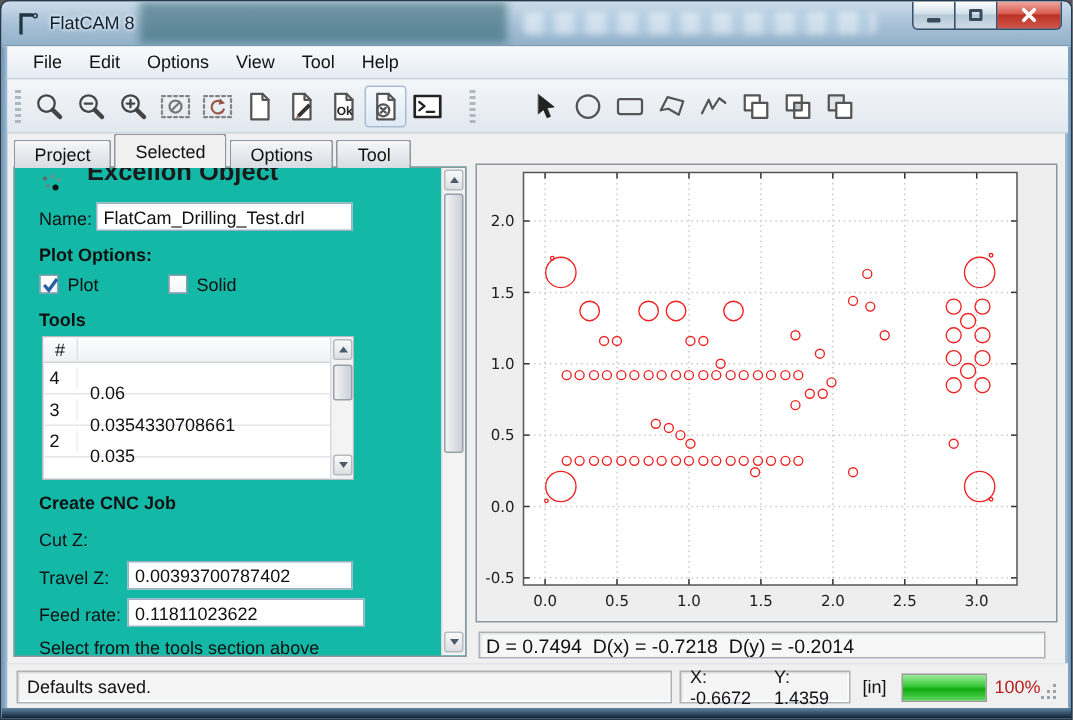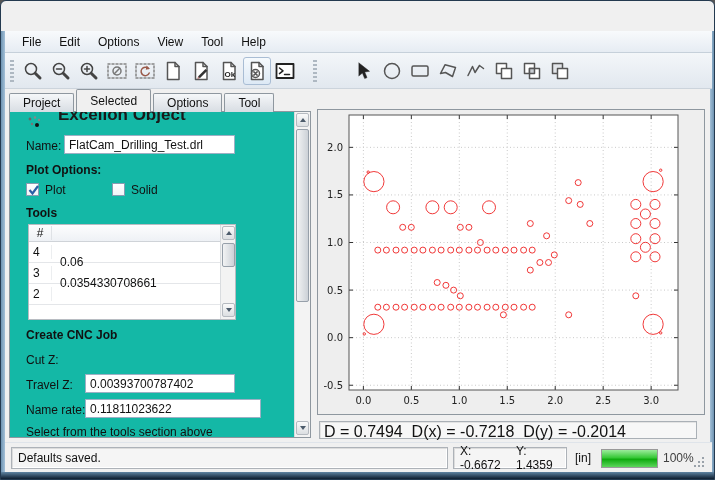--- a/index.html
+++ b/index.html
@@ -27,21 +27,21 @@
   .wbtn.close{width:44px;border-radius:0 0 4px 0;
     background:linear-gradient(#f0a8a0,#d95b50 45%,#bb3225 50%,#d0574a);}
   .glyph-min{width:9px;height:3px;background:#3a4b5c;border-radius:1px;margin-top:6px;}
   .glyph-max{width:9px;height:8px;border:2px solid #3a4b5c;border-radius:1px;}
   
   .side{position:absolute;top:30px;width:4px;height:441px;background:linear-gradient(90deg,#6f94b2,#a3c0d8);}
   .side.right{right:0;background:linear-gradient(90deg,#a3c0d8,#6f94b2);}
   #bottomedge{position:absolute;left:0;top:471px;width:715px;height:9px;
     background:linear-gradient(#5f84a2,#15273a 70%,#0a141e);}
   
-  #menubar{position:absolute;left:4px;top:30px;width:707px;height:22px;display:flex;align-items:center;
+  #menubar{position:absolute;left:4px;top:30px;width:707px;height:22px;display:flex;
     background:linear-gradient(#f8fafc,#e6ecf3);border-bottom:1px solid #c6d0da;padding-left:8px;font-size:12px;color:#111;}
   .menu-item{padding:3px 9px;}
   #toolbar{position:absolute;left:4px;top:52px;width:707px;height:36px;display:flex;align-items:center;
     background:linear-gradient(#f3f6f9,#e2e8ef);border-bottom:1px solid #ccd4dc;}
   .grip{width:4px;height:22px;margin:0 5px;
     background:repeating-linear-gradient(180deg,#aeb8c2 0 2px,transparent 2px 4px);}
   .tbtn{width:28px;height:28px;display:flex;align-items:center;justify-content:center;flex:none;}
   .tbtn svg{stroke:#444;fill:none;stroke-width:1.5;stroke-linecap:round;stroke-linejoin:round;}
   .tbtn.toggled{border:1px solid #a9bdd4;border-radius:3px;background:linear-gradient(#f6fafd,#dde9f5);}
   
@@ -74,37 +74,61 @@
   .sbtn{position:absolute;left:1px;width:13px;height:14px;border:1px solid #b5bac0;border-radius:2px;
     background:linear-gradient(#fafafa,#dcdfe2);display:flex;align-items:center;justify-content:center;}
   .thumb{position:absolute;left:1px;width:13px;border:1px solid #97a0aa;border-radius:2px;
     background:linear-gradient(90deg,#f2f3f4,#ccd1d7);}
   .tri-up{width:0;height:0;border-left:3.5px solid transparent;border-right:3.5px solid transparent;border-bottom:4px solid #4c5b6b;}
   .tri-down{width:0;height:0;border-left:3.5px solid transparent;border-right:3.5px solid transparent;border-top:4px solid #4c5b6b;}
   
   #rpanel{position:absolute;left:316px;top:108px;width:388px;height:306px;border:1px solid #8e979f;background:#eeeeee;}
   #readout{position:absolute;left:318px;top:420px;width:378px;height:18px;background:#f7f7f7;
     border:1px solid #aab0b6;box-shadow:inset 1px 1px 0 rgba(0,0,0,.08);
-    font-size:16px;color:#111;padding:1px 4px;white-space:pre;}
+    font-size:13px;color:#111;padding:1px 4px;white-space:pre;}
   
   #statusbar{position:absolute;left:4px;top:441px;width:707px;height:30px;background:#f0f0f0;border-top:1px solid #dfe4ea;}
   .sunken{position:absolute;top:4px;height:22px;background:#f5f5f5;border:1px solid #adb2b8;
     box-shadow:inset 1px 1px 0 rgba(0,0,0,.10), inset -1px -1px 0 #fff;
     font-size:12px;color:#111;display:flex;align-items:center;padding:0 6px;}
   #units-lbl{position:absolute;left:570px;top:8px;font-size:12px;color:#111;}
   #progress{position:absolute;left:596px;top:6px;width:57px;height:19px;border:1px solid #999;background:#e8e8e8;}
   #progress-fill{height:100%;background:linear-gradient(#9bec9b,#37c837 45%,#0fab0f 55%,#5cd65c);}
-  #pct-lbl{position:absolute;left:658px;top:8px;font-size:12px;color:#404040;}
+  #pct-lbl{position:absolute;left:658px;top:8px;font-size:12px;color:#b91c1c;}
   #grip-resize{position:absolute;right:6px;top:12px;width:13px;height:13px;}
 </style>
 </head>
 <body>
 
 <div id="win">
 
+  <div id="titlebar">
+    <div class="blob1"></div>
+    <div class="blob2"></div>
+    <div id="applogo">
+      <svg width="18" height="18" viewBox="0 0 18 18">
+          <path d="M4 16 V3 h8" stroke="#223240" stroke-width="2.2" fill="none"></path>
+          <circle cx="13.5" cy="3.5" r="1.3" fill="none" stroke="#223240"></circle>
+        </svg>
+    </div>
+    <span id="title-text">FlatCAM 8</span>
+    <div id="winbtns">
+      <div class="wbtn min">
+          <div class="glyph-min"></div>
+        </div>
+      <div class="wbtn max">
+          <div class="glyph-max"></div>
+        </div>
+      <div class="wbtn close">
+        <svg width="12" height="12" viewBox="0 0 12 12">
+            <path d="M2.5 2.5 L9.5 9.5 M9.5 2.5 L2.5 9.5" stroke="#fff" stroke-width="2.4" stroke-linecap="round"></path>
+          </svg>
+      </div>
+    </div>
+  </div>
 
   <div class="side left"></div>
   <div class="side right"></div>
   <div id="bottomedge"></div>
 
   <div id="menubar">
     <span class="menu-item">File</span>
     <span class="menu-item">Edit</span>
     <span class="menu-item">Options</span>
     <span class="menu-item">View</span>
@@ -276,20 +300,21 @@
       <div class="tr">
         <div class="c1">4</div>
         <div class="c2">0.06</div>
       </div>
       <div class="tr">
         <div class="c1">3</div>
         <div class="c2">0.0354330708661</div>
       </div>
       <div class="tr">
         <div class="c1">2</div>
+        <div class="c2">0.035</div>
       </div>
       <div class="tr" style="border-bottom:none">
           <div class="c1"></div>
           <div class="c2"></div>
         </div>
 
       <div class="sb" style="right:0;top:0;width:15px;height:94px">
         <div class="sbtn" style="top:1px">
             <div class="tri-up"></div>
           </div>
@@ -298,22 +323,22 @@
             <div class="tri-down"></div>
           </div>
       </div>
     </div>
 
     <span class="lbl bold" style="left:16px;top:216px">Create CNC Job</span>
 
     <span class="lbl" style="left:16px;top:241px">Cut Z:</span>
     <span class="lbl" style="left:16px;top:266px">Travel Z:</span>
     <input class="tinput" style="left: 75px; top: 262px; width: 150px;" value="0.00393700787402">
-    <span class="lbl" style="left:16px;top:291px">Name rate:</span>
-    <input class="tinput" style="left: 75px; top: 287px; width: 176px;" value="0.11811023622">
+    <span class="lbl" style="left:16px;top:291px">Feed rate:</span>
+    <input class="tinput" style="left: 75px; top: 287px; width: 158px;" value="0.11811023622">
 
     <span class="lbl" style="left:16px;top:313px">Select from the tools section above</span>
 
     <div class="sb" style="right:0;top:0;width:16px;height:325px">
       <div class="sbtn" style="top:1px;left:1px">
           <div class="tri-up"></div>
         </div>
       <div class="thumb" style="top:17px;height:173px"></div>
       <div class="sbtn" style="top:309px;left:1px">
           <div class="tri-down"></div>

